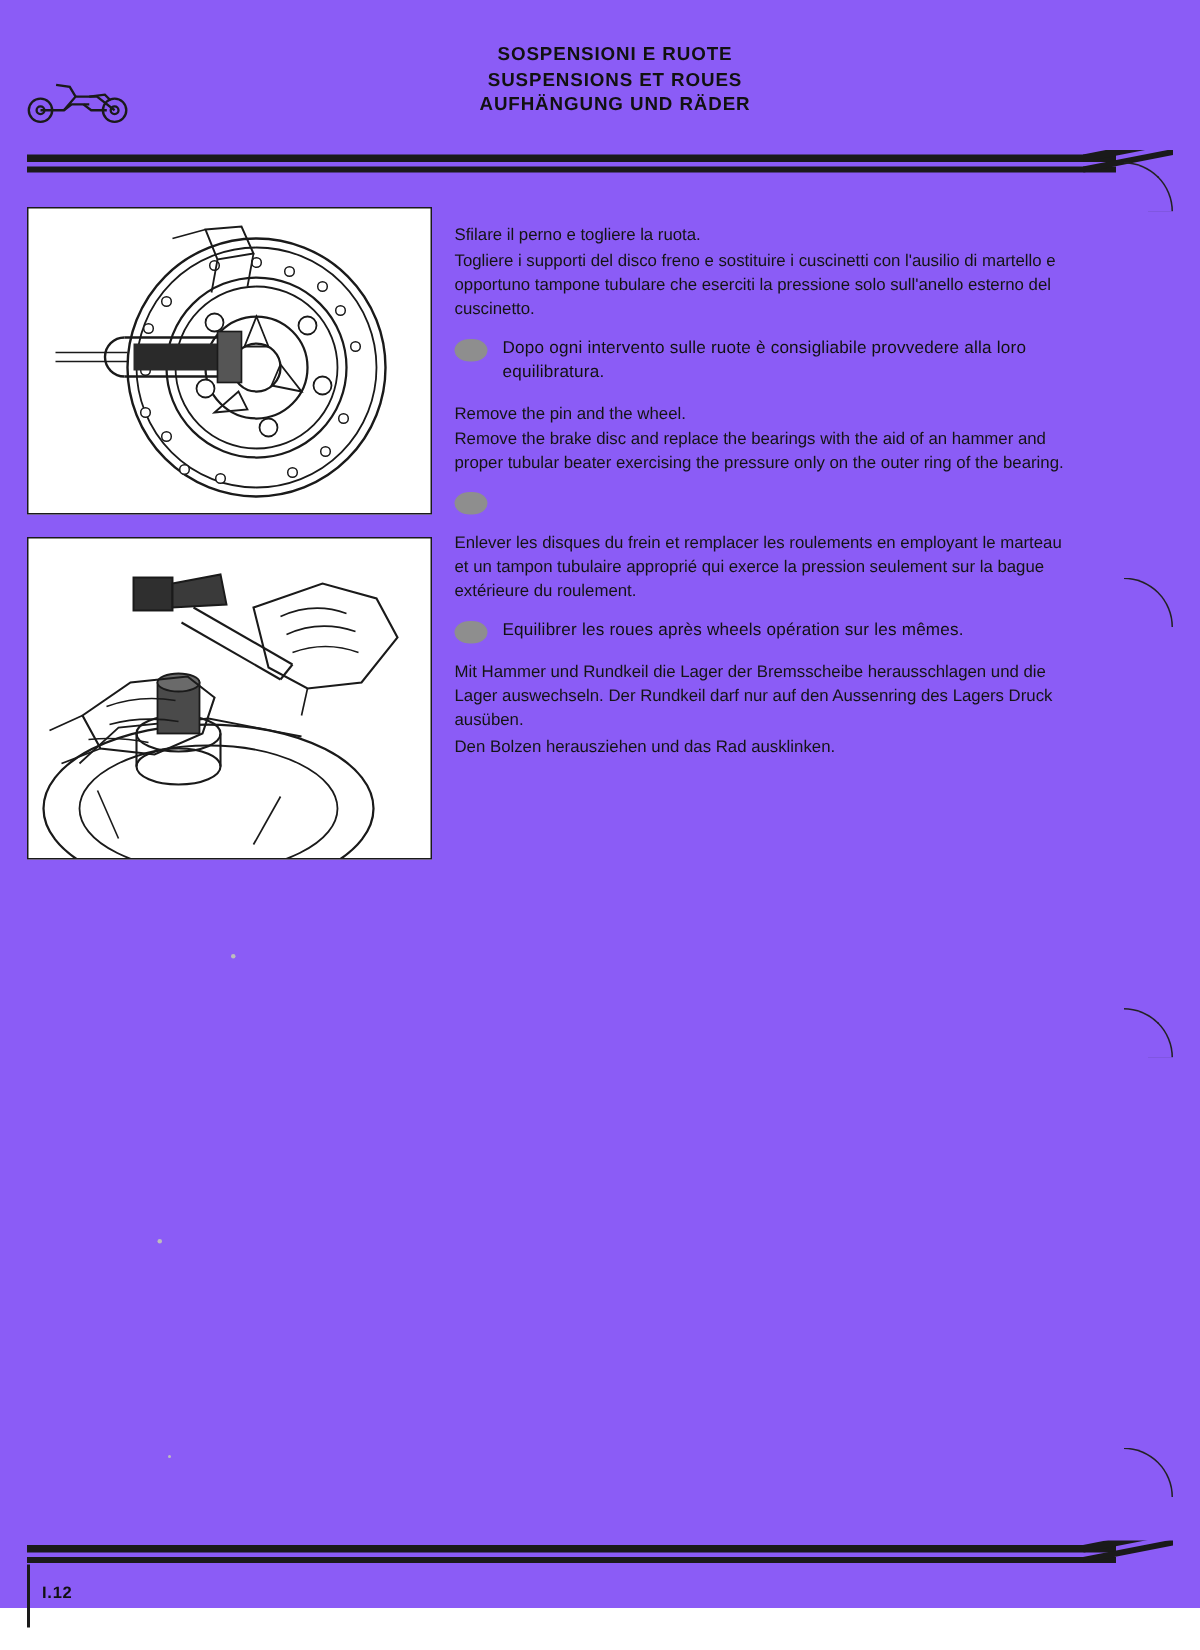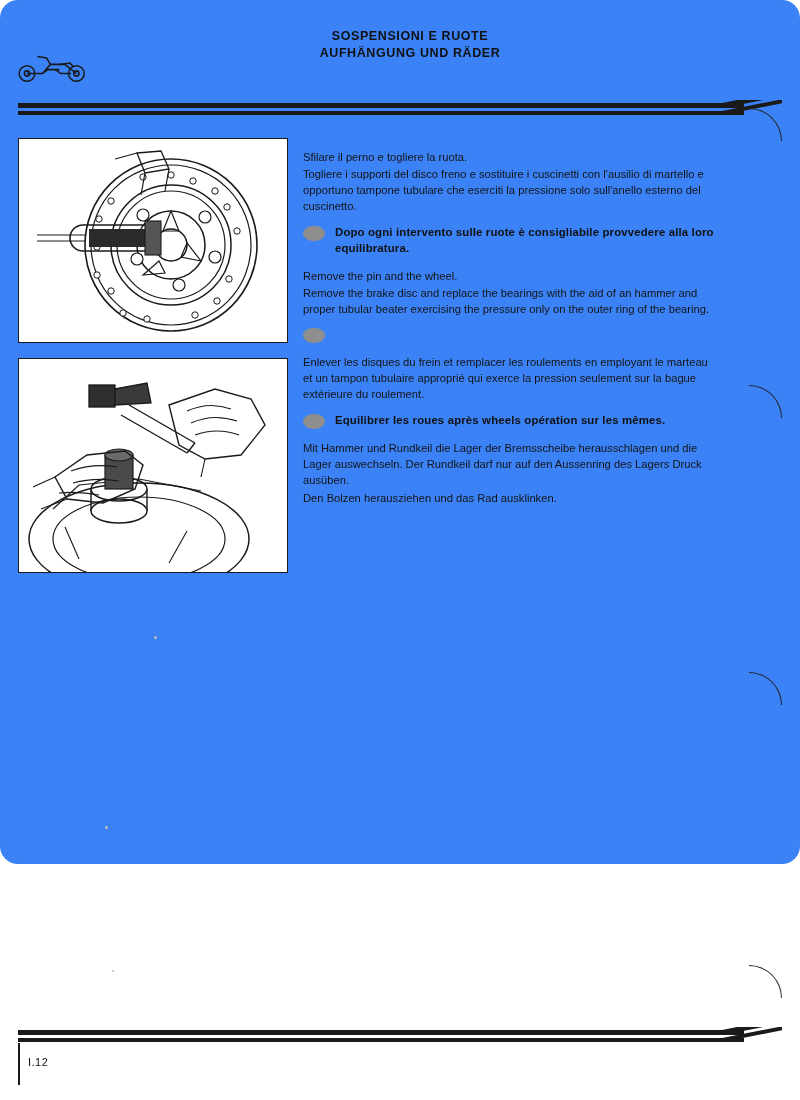--- a/index.html
+++ b/index.html
@@ -13,23 +13,22 @@
     position: relative;
     font-family: "Liberation Sans", sans-serif;
     color: #111111;
     overflow: hidden;
   }
 
   .page {
     position: absolute;
     left: 0; top: 0;
     width: 800px;
-    height: 864px;
-    background: #3b82f6;
-    border-radius: 18px;
+    height: 1072px;
+    background: #8b5cf6;
   }
 
   
   .header-titles {
     position: absolute;
     left: 200px;
     top: 28px;
     width: 420px;
     text-align: center;
     line-height: 1.32;
@@ -128,21 +127,21 @@
     top: 1043px;
     width: 2px;
     height: 42px;
     background: #1a1a1a;
   }
   .page-number {
     position: absolute;
     left: 28px;
     top: 1056px;
     font-size: 11px;
-    font-weight: normal;
+    font-weight: bold;
     letter-spacing: 0.5px;
   }
 
   
   .figure {
     position: absolute;
     border: 1.5px solid #1a1a1a;
     background: #ffffff;
     overflow: hidden;
   }
@@ -180,21 +179,21 @@
     flex: 0 0 auto;
     width: 22px;
     height: 15px;
     border-radius: 11px / 8px;
     background: #8e8e8e;
     margin-right: 10px;
     margin-top: 2px;
   }
   .note-text {
     font-size: 11.4px;
-    font-weight: bold;
+    font-weight: normal;
     line-height: 1.45;
     letter-spacing: 0.15px;
   }
 
   
   .arc {
     position: absolute;
     width: 32px;
     height: 32px;
     border-right: 1.4px solid #222;
@@ -229,20 +228,21 @@
         <path d="M44 36 L52 30 L70 30"></path>
         <path d="M56 22 L50 12 L36 10"></path>
         <path d="M70 22 L86 20 L92 26"></path>
         <path d="M64 30 L72 36 L88 36"></path>
       </g>
     </svg>
   </div>
 
   <div class="header-titles">
     <div>SOSPENSIONI E RUOTE</div>
+    <div>SUSPENSIONS ET ROUES</div>
     <div>AUFHÄNGUNG UND RÄDER</div>
   </div>
 
   <div class="rule-top">
     <div class="bar1"></div>
     <div class="bar2"></div>
   </div>
   <div class="rule-top-skew">
     <div class="sk1"></div>
     <div class="sk2"></div>

